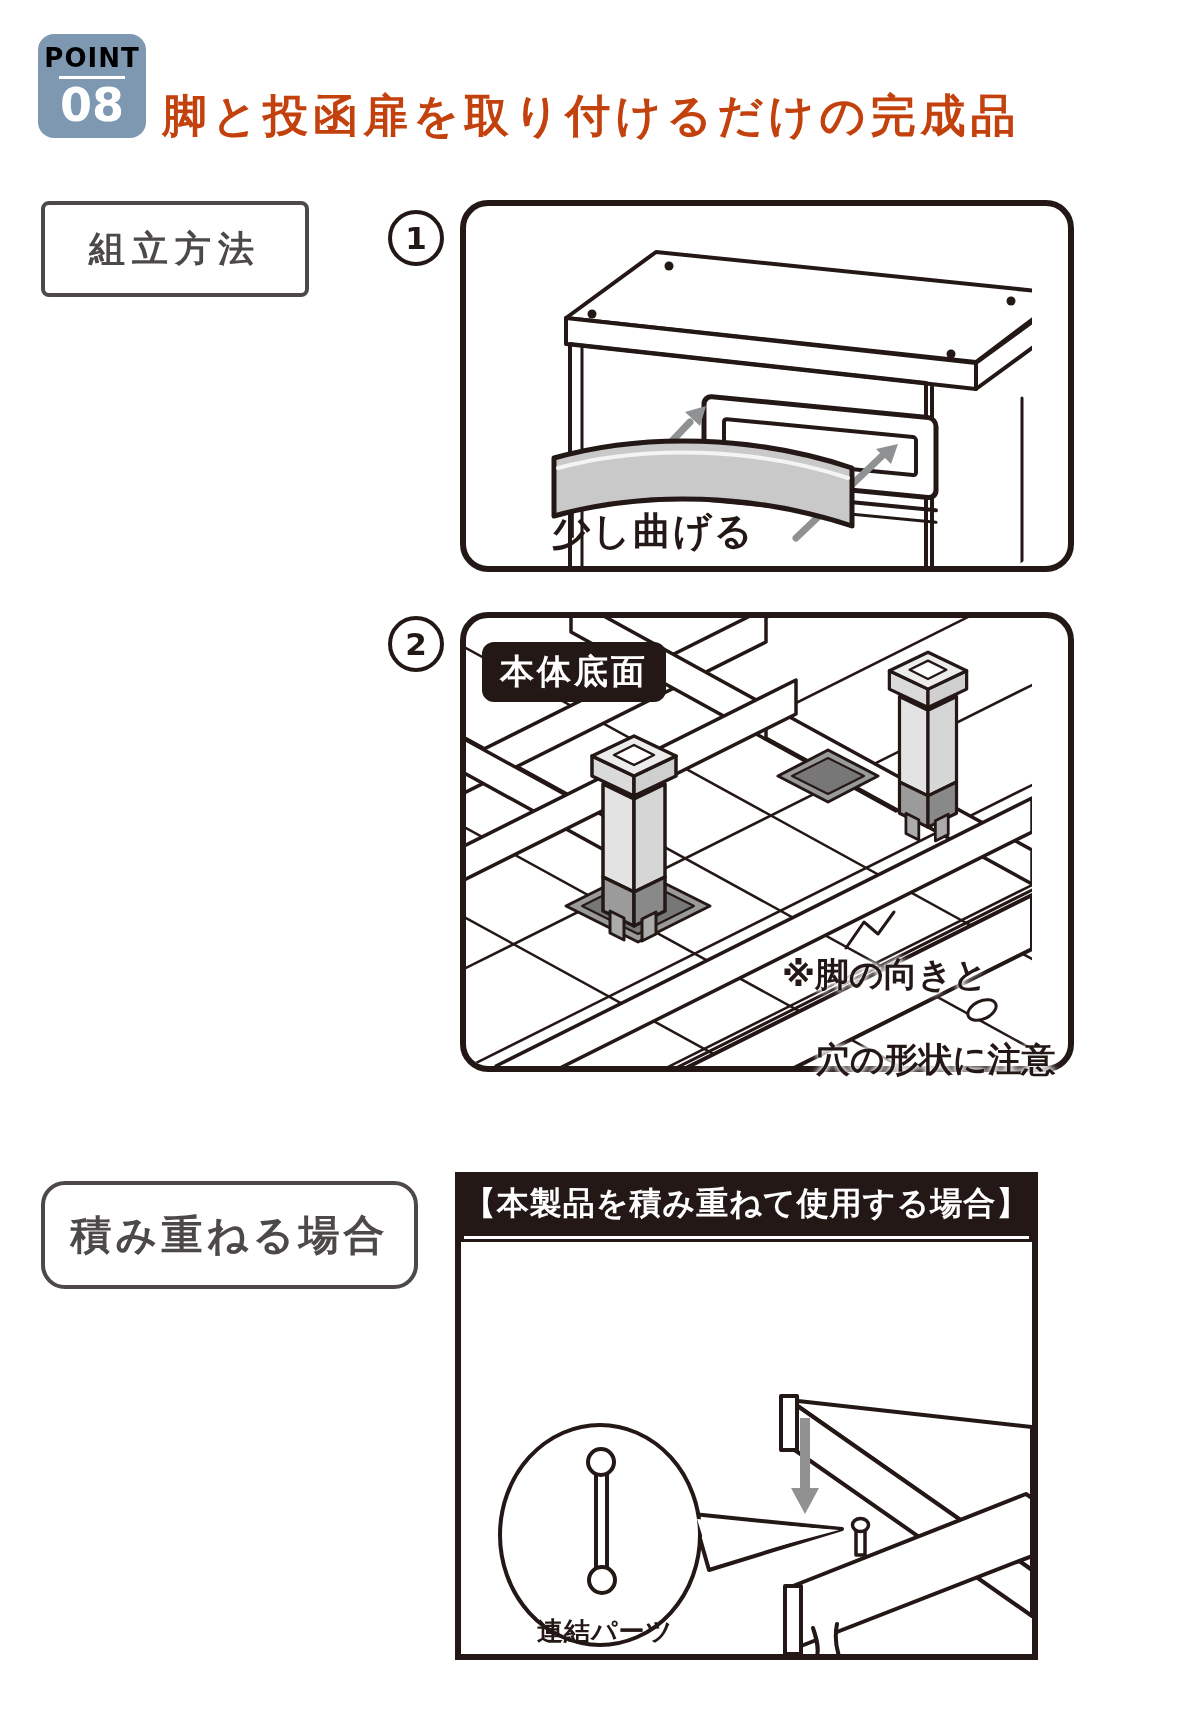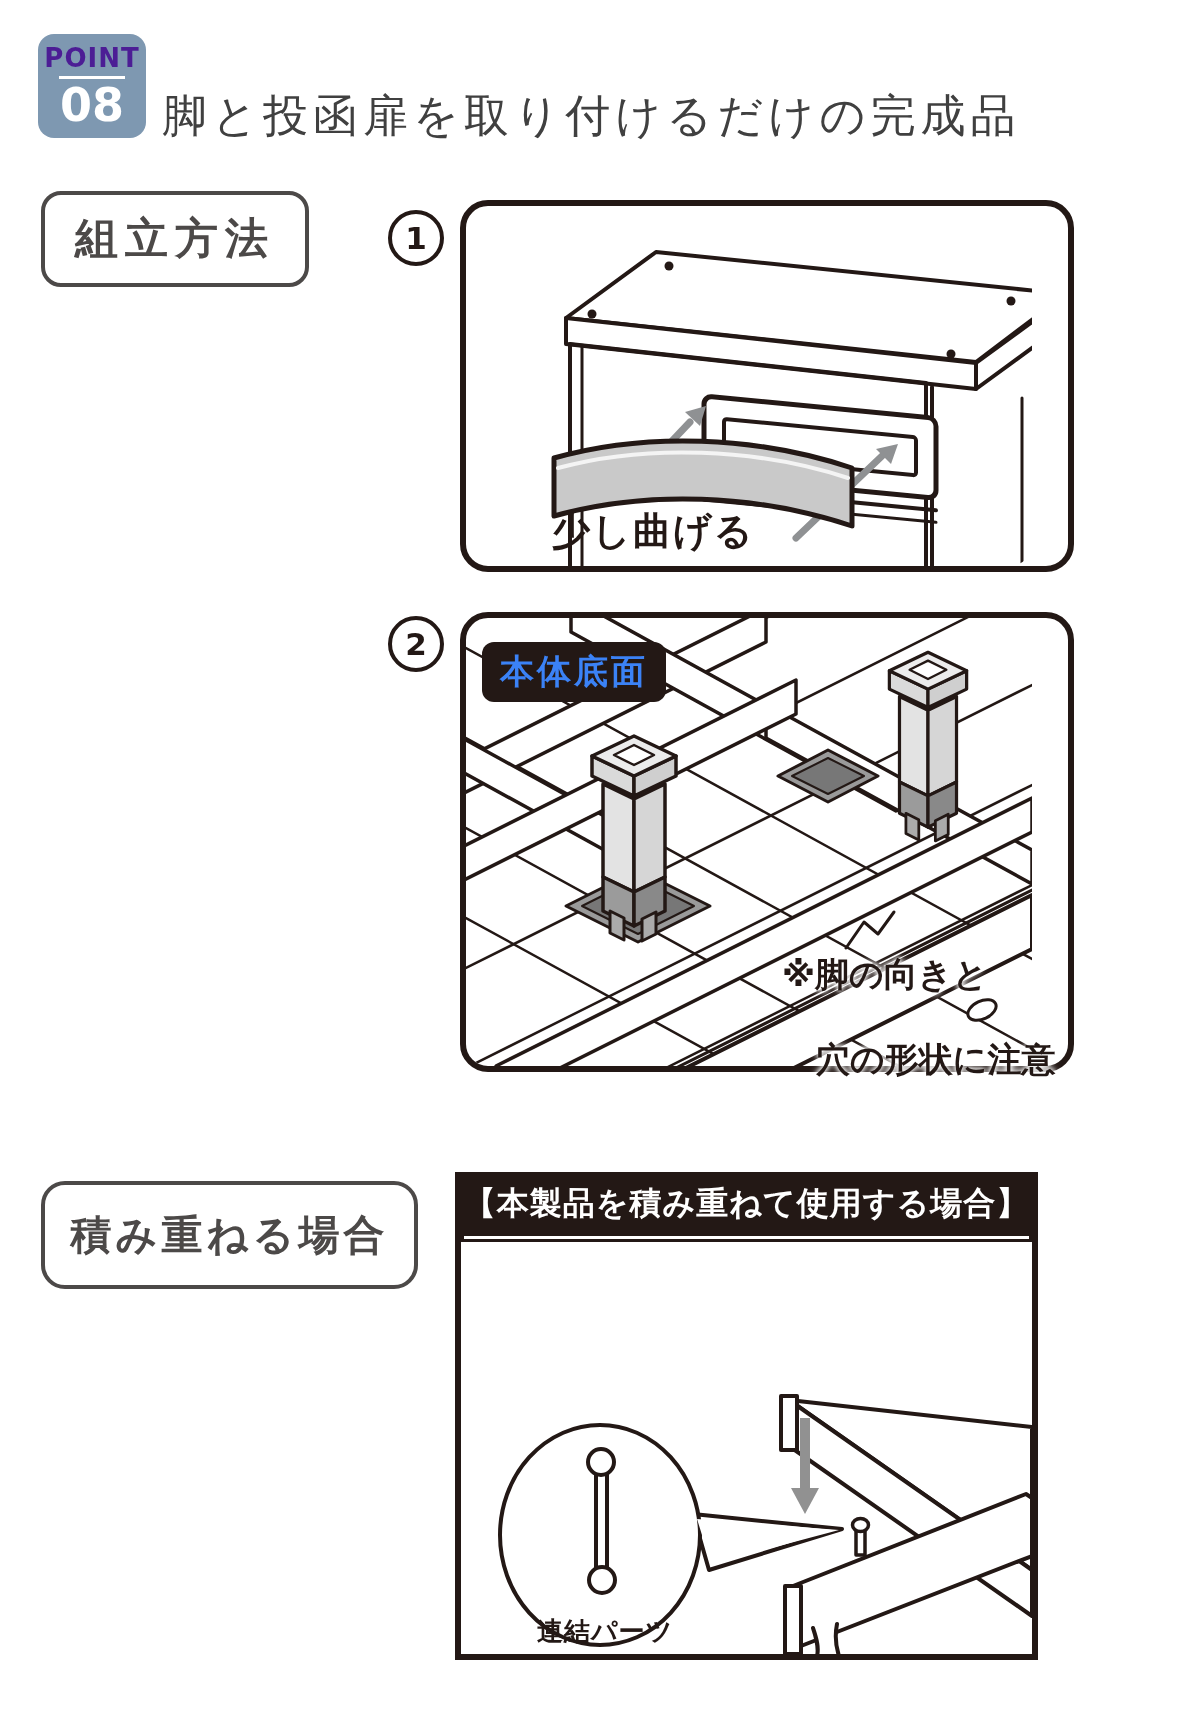--- a/index.html
+++ b/index.html
@@ -2,48 +2,48 @@
 <html><head>
 <meta charset="utf-8">
 <style>
   html,body{margin:0;padding:0;background:#fff;}
   .page{position:relative;width:1200px;height:1724px;background:#ffffff;
         font-family:"DejaVu Sans","Liberation Sans",sans-serif;color:#231815;overflow:hidden;}
 
   
   .badge{position:absolute;left:38px;top:34px;width:108px;height:104px;background:#7E98B1;
          border-radius:16px;display:flex;flex-direction:column;align-items:center;justify-content:center;}
-  .badge-top{color:#4c1d95;font-size:26px;font-weight:bold;letter-spacing:1px;line-height:1;text-align:center;}
+  .badge-top{color:#000000;font-size:26px;font-weight:bold;letter-spacing:1px;line-height:1;text-align:center;}
   .badge-line{width:66px;height:3px;background:#fff;margin:5px 0 3px 0;}
   .badge-num{color:#fff;font-size:46px;font-weight:bold;line-height:1;}
-  .page-title{position:absolute;left:162px;top:56px;font-size:45px;font-weight:400;
-              letter-spacing:5px;color:#404040;white-space:nowrap;}
+  .page-title{position:absolute;left:162px;top:56px;font-size:45px;font-weight:700;
+              letter-spacing:5px;color:#c2410c;white-space:nowrap;}
 
   
   .section-label{position:absolute;border:4px solid #4c4948;color:#4c4948;background:#fff;
                  display:flex;align-items:center;justify-content:center;font-weight:800;white-space:nowrap;}
-  .label-assembly{left:41px;top:191px;width:260px;height:88px;border-radius:20px;font-size:43px;letter-spacing:7px;}
+  .label-assembly{left:41px;top:201px;width:260px;height:88px;border-radius:8px;font-size:36px;letter-spacing:7px;}
   .label-stacking{left:41px;top:1181px;width:369px;height:100px;border-radius:24px;font-size:41px;letter-spacing:4px;}
 
   
   .step-circle{position:absolute;width:48px;height:48px;border:4px solid #231815;border-radius:50%;
                display:flex;align-items:center;justify-content:center;font-size:31px;font-weight:800;background:#fff;}
   .step1{left:388px;top:210px;}
   .step2{left:388px;top:616px;}
 
   
   .panel{position:absolute;background:#fff;border:6px solid #231815;}
   .panel-round{border-radius:28px;padding-left:36px;}
   .panel1{left:460px;top:200px;width:566px;height:360px;}
   .panel2{left:460px;top:612px;width:566px;height:448px;}
   .panel3{left:455px;top:1172px;width:571px;height:476px;border-radius:0;}
   .panel svg{position:absolute;left:0;top:0;}
 
   .caption-bend{position:absolute;left:86px;top:300px;font-size:38px;font-weight:800;letter-spacing:2px;color:#231815;}
-  .black-label{position:absolute;left:16px;top:24px;background:#231815;color:#3b82f6;border-radius:12px;
+  .black-label{position:absolute;left:16px;top:24px;background:#231815;color:#ffffff;border-radius:12px;
                padding:7px 18px;font-size:34px;font-weight:800;letter-spacing:3px;}
   .note{position:absolute;left:316px;top:332px;font-size:34px;font-weight:800;line-height:49px;color:#231815;
         text-shadow:0 0 4px #fff,0 0 6px #fff,0 0 8px #fff;white-space:nowrap;}
   .note .l2{display:block;padding-left:34px;margin-top:36px;}
 
   .panel3-titlebar{position:absolute;left:0;top:0;width:100%;height:64px;background:#231815;
                    display:flex;align-items:center;justify-content:center;}
   .panel3-titlebar span{color:#fff;font-size:32px;font-weight:800;letter-spacing:1px;
                         border-bottom:3px solid #fff;padding-bottom:10px;white-space:nowrap;}
   .panel3-body{position:absolute;left:22px;top:86px;font-size:30px;font-weight:700;line-height:46px;color:#231815;}

